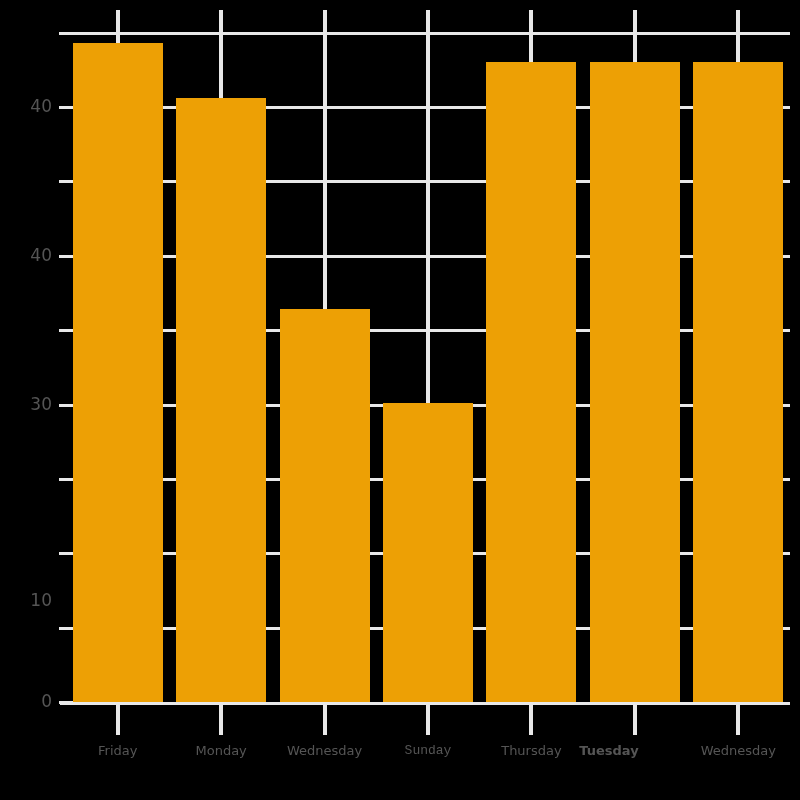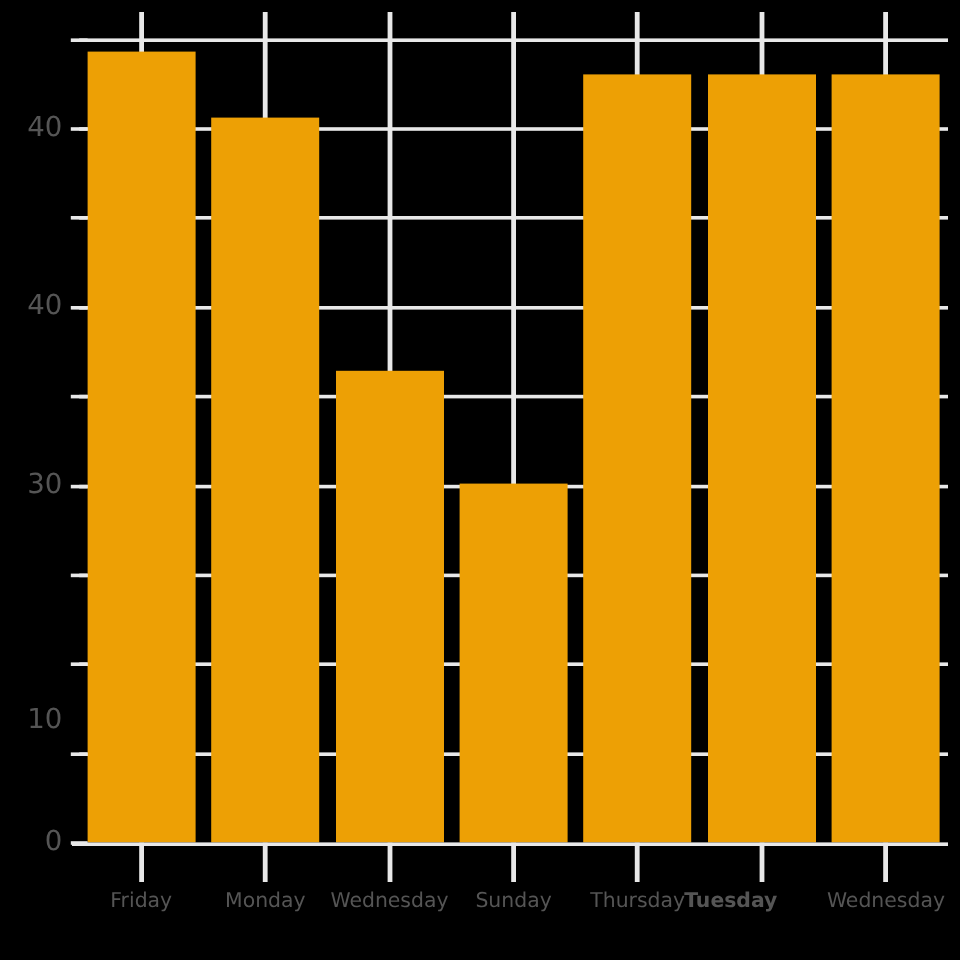--- a/index.html
+++ b/index.html
@@ -71,40 +71,40 @@
   .ytick.minor {
     left: 59px;
     width: 14px;
   }
 
   .ylabel {
     position: absolute;
     right: 748px;
     text-align: left;
     color: #555555;
-    font-size: 23px;
+    font-size: 17px;
     line-height: 17px;
     font-family: "DejaVu Sans", sans-serif;
   }
 
   
   .xtick {
     position: absolute;
     top: 705px;
     width: 4px;
     height: 30px;
     background: #e8e8e8;
   }
 
   .xlabel {
     position: absolute;
     top: 742px;
     text-align: center;
     color: #555555;
-    font-size: 17px;
+    font-size: 13px;
     line-height: 18px;
     white-space: nowrap;
     font-family: "DejaVu Sans", sans-serif;
   }
 </style>
 </head>
 <body>
 
 <div id="figure">
 
@@ -171,19 +171,19 @@
       <div class="xtick" style="left: 322.571px;"></div>
       <div class="xtick" style="left: 426px;"></div>
       <div class="xtick" style="left: 529.429px;"></div>
       <div class="xtick" style="left: 632.857px;"></div>
       <div class="xtick" style="left: 736.286px;"></div>
     </div>
   <div id="xlabels">
       <div class="xlabel" style="left: 37.7143px; width: 160px;">Friday</div>
       <div class="xlabel" style="left: 141.143px; width: 160px;">Monday</div>
       <div class="xlabel" style="left: 244.571px; width: 160px;">Wednesday</div>
-      <div class="xlabel" style="left: 348px; width: 160px;">Sunday</div>
+      <div class="xlabel" style="left: 348px; width: 160px; font-family: Liberation Mono, monospace;">Sunday</div>
       <div class="xlabel" style="left: 451.429px; width: 160px;">Thursday</div>
       <div class="xlabel" style="left: 529px; width: 160px; font-weight: bold;">Tuesday</div>
       <div class="xlabel" style="left: 658.286px; width: 160px;">Wednesday</div>
     </div>
 
 </div>
 
 </body></html>

